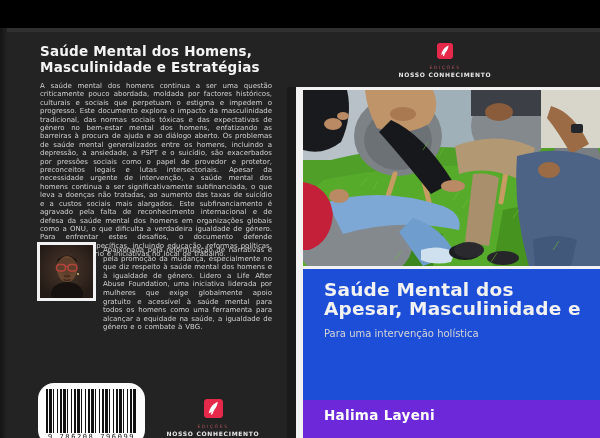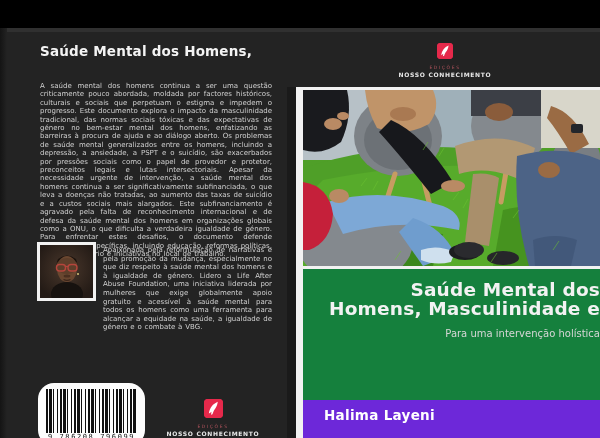--- a/index.html
+++ b/index.html
@@ -60,21 +60,21 @@
   
   .spine-shadow{position:absolute;left:287px;top:59px;width:9px;height:379px;background:#1a1a1a;}
   .divider-v{position:absolute;left:296px;top:59px;width:7px;height:375px;background:#f2f2f2;}
   .photo-wrap{
     position:absolute;left:303px;top:59px;width:297px;height:182px;
     border-top:3px solid #f2f2f2;border-bottom:3px solid #f2f2f2;box-sizing:border-box;
     background:#4f9f28;
   }
   .photo-wrap svg{display:block;}
   .title-band{
-    position:absolute;left:303px;top:241px;width:297px;height:131px;background:#15803d;text-align:right;
+    position:absolute;left:303px;top:241px;width:297px;height:131px;background:#1d4ed8;
   }
   .banner-title{
     margin:11px 0 0 21px;color:#f2f2f2;font-weight:bold;font-size:18.5px;line-height:19.4px;letter-spacing:.2px;
   }
   .banner-subtitle{
     margin:9px 0 0 21px;color:#d6d6d6;font-size:10px;
   }
   .author-band{
     position:absolute;left:303px;top:372px;width:297px;height:62px;background:#6d28d9;
   }
@@ -84,20 +84,21 @@
 </style>
 </head>
 <body>
 
 <div id="cover">
   <div class="edge-top"></div>
   <div class="edge-left"></div>
 
   <div class="front-title">
     <div>Saúde Mental dos Homens,</div>
+    <div>Masculinidade e Estratégias</div>
   </div>
 
   <div class="front-desc">A saúde mental dos homens continua a ser uma questão criticamente pouco abordada, moldada por factores históricos, culturais e sociais que perpetuam o estigma e impedem o progresso. Este documento explora o impacto da masculinidade tradicional, das normas sociais tóxicas e das expectativas de género no bem-estar mental dos homens, enfatizando as barreiras à procura de ajuda e ao diálogo aberto. Os problemas de saúde mental generalizados entre os homens, incluindo a depressão, a ansiedade, a PSPT e o suicídio, são exacerbados por pressões sociais como o papel de provedor e protetor, preconceitos legais e lutas intersectoriais. Apesar da necessidade urgente de intervenção, a saúde mental dos homens continua a ser significativamente subfinanciada, o que leva a doenças não tratadas, ao aumento das taxas de suicídio e a custos sociais mais alargados. Este subfinanciamento é agravado pela falta de reconhecimento internacional e de defesa da saúde mental dos homens em organizações globais como a ONU, o que dificulta a verdadeira igualdade de género. Para enfrentar estes desafios, o documento defende intervenções específicas, incluindo educação, reformas políticas, apoio comunitário e iniciativas no local de trabalho.</div>
 
   <div class="author-frame">
     <svg width="53" height="53" viewBox="0 0 53 53">
       <rect width="53" height="53" fill="#2b211c"></rect>
       <radialGradient id="pg" cx="50%" cy="45%" r="60%">
         <stop offset="0%" stop-color="#4a382c"></stop>
           <stop offset="100%" stop-color="#241b16"></stop>
@@ -210,21 +211,21 @@
 
       <g stroke="#6cc231" stroke-width="1" opacity="0.55">
         <path d="M58 96 l6 -8 M70 100 l5 -9 M150 110 l6 -8 M160 118 l5 -9 M210 128 l6 -8 M120 60 l5 -8 M136 66 l5 -8 M250 160 l6 -9 M92 170 l6 -9 M188 172 l6 -9"></path>
       </g>
     </svg>
   </div>
 
   <div class="title-band">
     <div class="banner-title">
       <div>Saúde Mental dos</div>
-      <div>Homens, Masculinidade e</div>
+      <div>Apesar, Masculinidade e</div>
     </div>
     <div class="banner-subtitle">Para uma intervenção holística</div>
   </div>
 
   <div class="author-band">
     <div class="author-name">Halima Layeni</div>
   </div>
 </div>
 
 </body></html>

